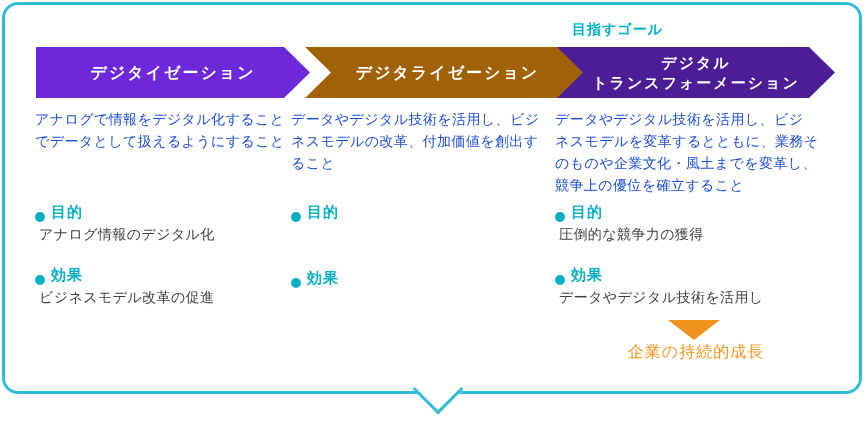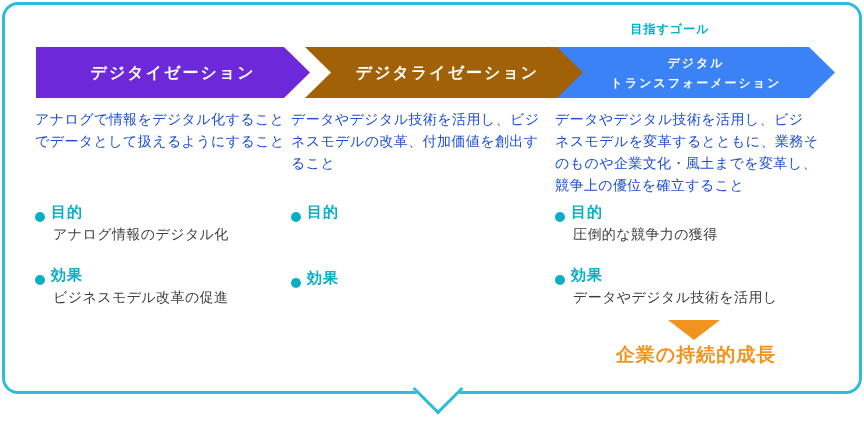--- a/index.html
+++ b/index.html
@@ -15,41 +15,41 @@
     border:3px solid #2fbcd8; border-radius:16px; background:#ffffff;
   }
   
   .tail {
     position:absolute; left:420px; top:371px; width:36px; height:36px;
     background:#ffffff; border-right:3px solid #2fbcd8; border-bottom:3px solid #2fbcd8;
     transform:rotate(45deg); z-index:5;
   }
   
   .goal {
-    position:absolute; left:531px; top:21px; width:278px;
-    text-align:center; font-weight:bold; font-size:12px; letter-spacing:1px;
+    position:absolute; left:572px; top:21px; width:278px;
+    text-align:left; font-weight:bold; font-size:14px; letter-spacing:1px;
     color:#00b1cb; z-index:2;
   }
   
   .band {
     position:absolute; top:47px; height:51px;
     display:flex; align-items:center; justify-content:center;
     color:#ffffff; font-weight:bold; font-size:16px; letter-spacing:2px;
     white-space:pre-line; text-align:center; z-index:2; line-height:20px;
   }
   .band1 {
     left:36px; width:274px; background:#6d28d9;
     clip-path:polygon(0 0, calc(100% - 26px) 0, 100% 50%, calc(100% - 26px) 100%, 0 100%);
   }
   .band2 {
     left:305px; width:285px; background:#a16207;
     clip-path:polygon(0 0, calc(100% - 26px) 0, 100% 50%, calc(100% - 26px) 100%, 0 100%, 26px 50%);
   }
   .band3 {
-    left:557px; width:278px; background:#3b82f6; font-size:12px;
+    left:557px; width:278px; background:#4c1d95; font-size:15px;
     clip-path:polygon(0 0, calc(100% - 26px) 0, 100% 50%, calc(100% - 26px) 100%, 0 100%, 26px 50%);
   }
   
   .col { position:absolute; top:108px; z-index:2; }
   .col1 { left:35px;  width:254px; }
   .col2 { left:291px; width:258px; }
   .col3 { left:555px; width:272px; }
   .desc {
     font-size:14px; line-height:22px; letter-spacing:0.4px;
     color:#1d4ed8; white-space:pre-line;
@@ -58,33 +58,33 @@
   .sec-purpose { top:94px; }
   .sec-effect  { top:157px; }
   .col2 .sec-effect { top:160px; }
   .sec-head { display:flex; align-items:flex-end; line-height:20px; }
   .bullet {
     width:10px; height:10px; border-radius:50%;
     background:#0aafc6; margin-right:6px; flex:0 0 auto;
   }
   .sec-label { color:#0aafc6; font-weight:bold; font-size:15px; letter-spacing:1px; }
   .sec-body {
-    margin-left:18px; margin-top:2px;
+    margin-left:4px; margin-top:2px;
     font-size:14px; line-height:21px; letter-spacing:0.4px;
     color:#3e3e3e; white-space:pre-line;
   }
   
   .down-arrow {
     position:absolute; left:668px; top:320px; width:0; height:0; z-index:2;
     border-left:26px solid transparent; border-right:26px solid transparent;
     border-top:20px solid #f0941e;
   }
   .outcome {
     position:absolute; left:555px; top:342px; width:282px; z-index:2;
-    text-align:center; color:#f0941e; font-weight:bold; font-size:19px;
+    text-align:center; color:#f0941e; font-weight:normal; font-size:16px;
     letter-spacing:1px;
   }
 </style>
 </head>
 <body>
 
 <div class="page">
   <div class="frame"></div>
   <div class="tail"></div>
 

